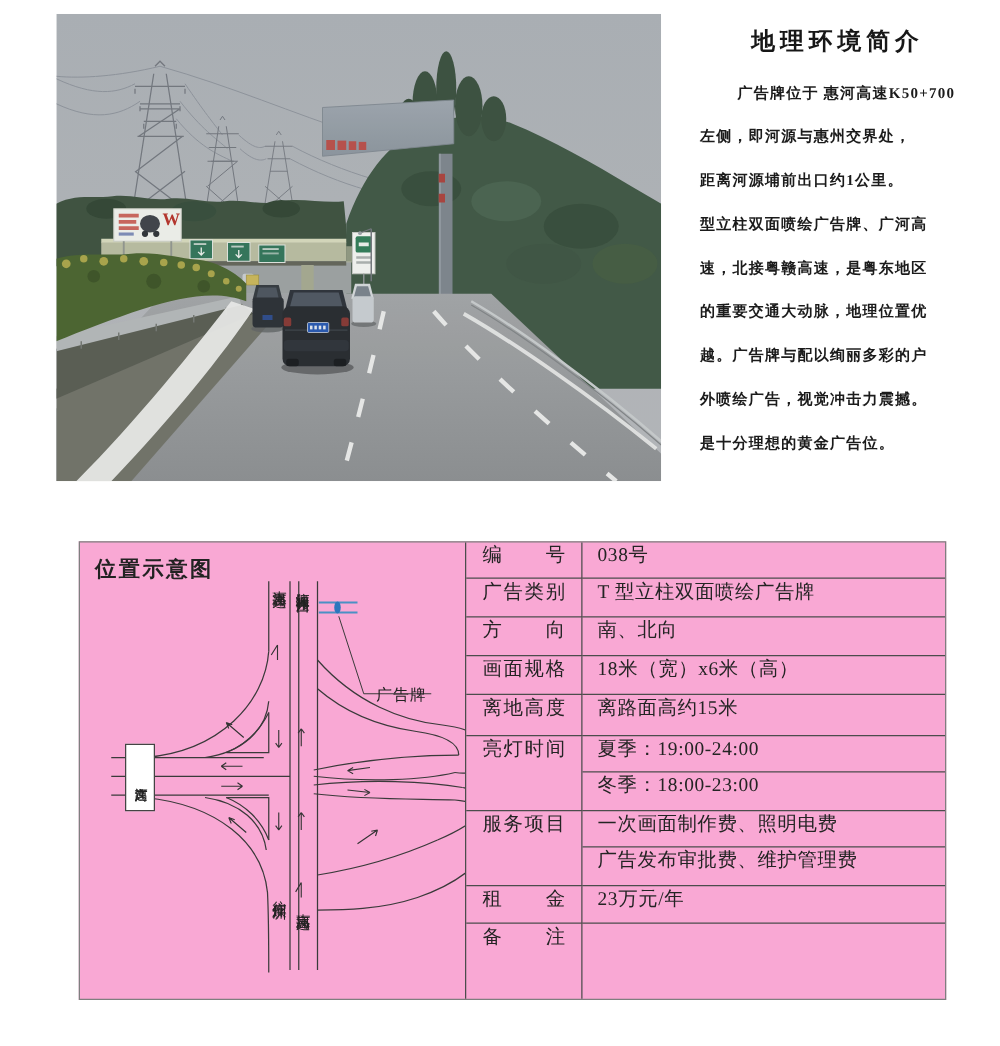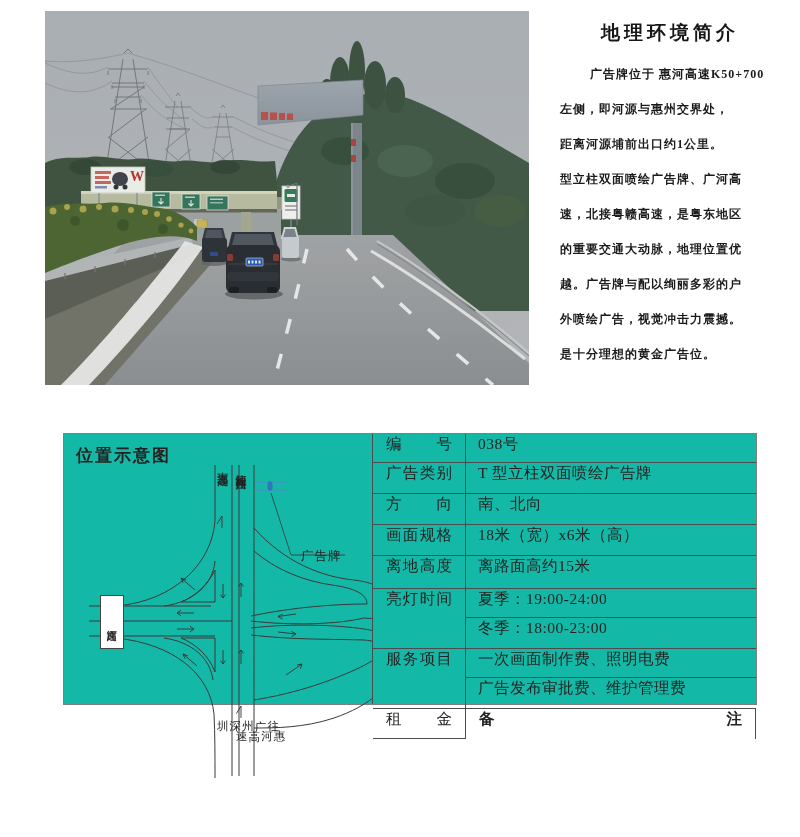--- a/index.html
+++ b/index.html
@@ -13,22 +13,22 @@
            color:#b3362e;letter-spacing:0;}
 
   
   .intro{position:absolute;left:560px;top:20px;width:220px;}
   .intro-title{text-align:center;font-size:19px;font-weight:700;letter-spacing:4px;color:#171717;}
   .intro-body{margin-top:11px;font-size:12px;font-weight:600;line-height:35px;
               letter-spacing:1px;color:#1b1b1b;white-space:nowrap;}
   .intro-line:first-child{text-indent:30px;}
 
   
-  .bottom-box{position:absolute;left:63px;top:433px;width:694px;height:272px;
-              border:1.5px solid #7f7f7f;box-sizing:border-box;display:flex;background:#14b8a6;}
+  .bottom-box{position:absolute;left:63px;top:433px;width:694px;height:367px;
+              border:1.5px solid #7f7f7f;box-sizing:border-box;display:flex;background:#f9a8d4;}
   .diagram-cell{position:relative;width:309px;border-right:1px solid #4c4c4c;box-sizing:border-box;}
   .diagram-title{position:absolute;left:12px;top:10px;font-family:"Liberation Sans",sans-serif;
                  font-weight:700;font-size:17px;letter-spacing:2px;color:#222;}
   .vtext{position:absolute;writing-mode:vertical-rl;text-orientation:upright;
          font-family:"Liberation Sans",sans-serif;font-size:11.5px;line-height:1.1;
          letter-spacing:1px;color:#222;}
   .road-box{position:absolute;left:36px;top:161px;width:24px;height:54px;border:1px solid #444;
             background:#fff;box-sizing:border-box;display:flex;align-items:center;justify-content:center;
             z-index:3;}
   .road-box .vtext-in{writing-mode:vertical-rl;text-orientation:upright;
@@ -416,21 +416,22 @@
 
       <div class="tcell lblcell span2">
           <span class="lbl">服务项目</span>
         </div>
       <div class="tcell valcell">一次画面制作费、照明电费</div>
       <div class="tcell valcell">广告发布审批费、维护管理费</div>
 
       <div class="tcell lblcell">
           <span class="lbl">租金</span>
         </div>
-
-      <div class="tcell lblcell nob" style="border-bottom:none;font-weight:bold;">
+      <div class="tcell valcell">23万元/年</div>
+
+      <div class="tcell lblcell nob" style="border-bottom:none;">
           <span class="lbl">备注</span>
         </div>
       <div class="tcell valcell nob"></div>
     </div>
   </div>
 
 </div>
 
 </body></html>

